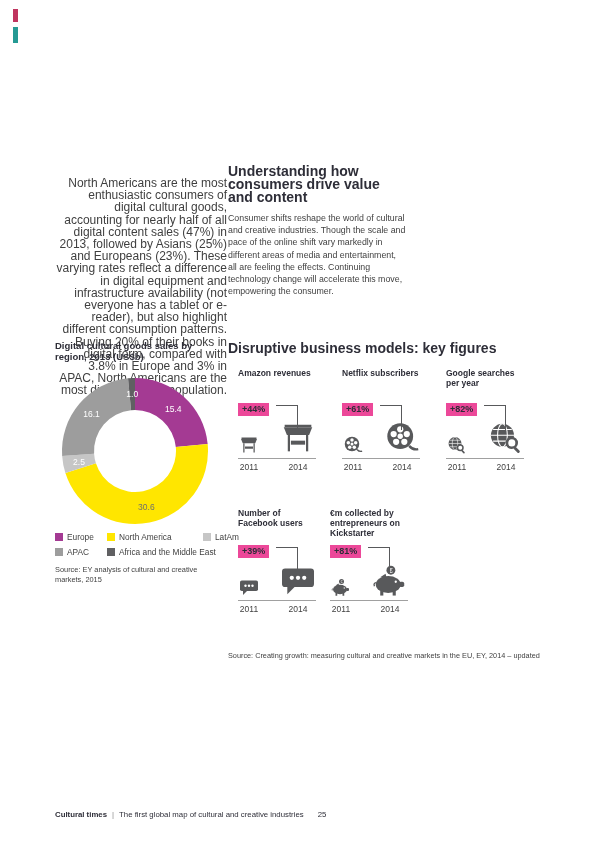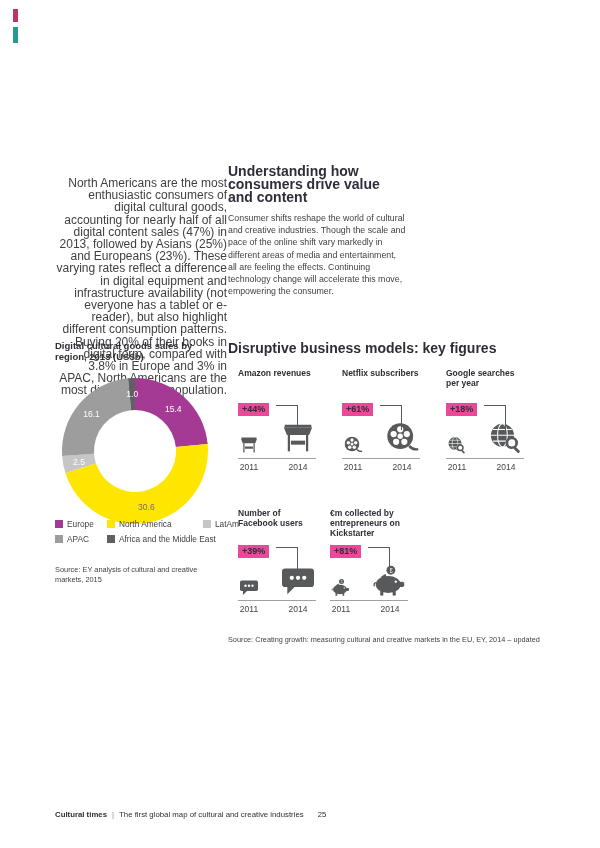--- a/index.html
+++ b/index.html
@@ -17,21 +17,21 @@
   
   .left-para{left:55px;top:165px;width:172px;font-size:12px;line-height:12.2px;text-align:right;}
   .right-col{left:228px;top:165px;width:185px;}
   .right-heading{font-size:14px;line-height:13px;font-weight:bold;color:#2e2e38;width:180px;}
   .right-para{margin-top:8px;width:178px;font-size:8.8px;line-height:12.2px;}
 
   
   .chart-block{left:55px;top:340px;width:175px;}
   .chart-title{font-size:9.5px;line-height:11px;font-weight:bold;color:#2e2e38;width:160px;}
   #donut-svg{position:absolute;left:0;top:31px;}
-  .legend{position:absolute;left:0;top:179px;width:220px;display:grid;grid-template-columns:52px 96px auto;row-gap:5px;}
+  .legend{position:absolute;left:0;top:192px;width:220px;display:grid;grid-template-columns:52px 96px auto;row-gap:5px;}
   .legend-item{display:flex;align-items:center;white-space:nowrap;font-size:8.3px;color:#3f3f3f;}
   .legend-item .swatch{width:8px;height:8px;display:inline-block;margin-right:4px;flex:0 0 8px;}
   .chart-source{position:absolute;left:0;top:225px;width:158px;font-size:7.4px;line-height:9.6px;}
 
   
   .disruptive{left:228px;top:340px;width:320px;}
   .disruptive-title{font-size:14px;font-weight:bold;color:#2e2e38;margin-bottom:12px;}
   .stats-row{display:grid;grid-template-columns:104px 104px 104px;padding-left:10px;height:106px;}
   .stats-row2{display:grid;grid-template-columns:92px auto;padding-left:10px;margin-top:34px;}
   .stat{width:80px;position:relative;}
@@ -42,21 +42,21 @@
   .conn-h{position:absolute;top:7px;left:38px;width:22px;height:1px;background:#58595b;}
   .conn-v{position:absolute;top:7px;left:59px;width:1px;height:25px;background:#58595b;}
   .icons-row{width:78px;height:44px;display:flex;justify-content:space-between;align-items:flex-end;border-bottom:1px solid #a0a0a0;box-sizing:border-box;margin-top:2px;}
   .icon-sm{width:22px;text-align:center;}
   .icon-sm svg{width:20px;height:18px;display:inline-block;}
   .icon-lg{width:36px;text-align:center;}
   .icon-lg svg{width:36px;height:32px;display:inline-block;}
   .years-row{width:78px;display:flex;justify-content:space-between;font-size:8.5px;margin-top:3px;color:#3f3f3f;}
   .years-row .y1{width:22px;text-align:center;}
   .years-row .y2{width:36px;text-align:center;}
-  .stats-source{margin-top:21px;font-size:7.3px;color:#3f3f3f;white-space:nowrap;}
+  .stats-source{margin-top:37px;font-size:7.3px;color:#3f3f3f;white-space:nowrap;}
 
   
   .footer{position:absolute;left:55px;right:32px;top:810px;display:flex;align-items:baseline;font-size:7.8px;color:#2e2e38;}
   .footer .brand{font-weight:bold;}
   .footer .sep{color:#8a8a8a;margin:0 5px;}
   .footer .pagenum{margin-left:14px;}
   .hidden-defs{position:absolute;width:0;height:0;overflow:hidden;}
 </style>
 </head>
 <body>
@@ -200,21 +200,21 @@
       </div>
       <div class="years-row">
         <span class="y1">2011</span>
         <span class="y2">2014</span>
       </div>
     </div>
 
     <div class="stat">
       <div class="stat-title">Google searches per year</div>
       <div class="badge-row">
-        <span class="badge">+18%</span>
+        <span class="badge">+82%</span>
         <span class="conn-h"></span>
         <span class="conn-v"></span>
       </div>
       <div class="icons-row">
         <span class="icon-sm"><svg viewBox="0 0 40 36">
               <use href="#sym-globe"></use>
             </svg></span>
         <span class="icon-lg"><svg viewBox="0 0 40 36">
               <use href="#sym-globe"></use>
             </svg></span>

